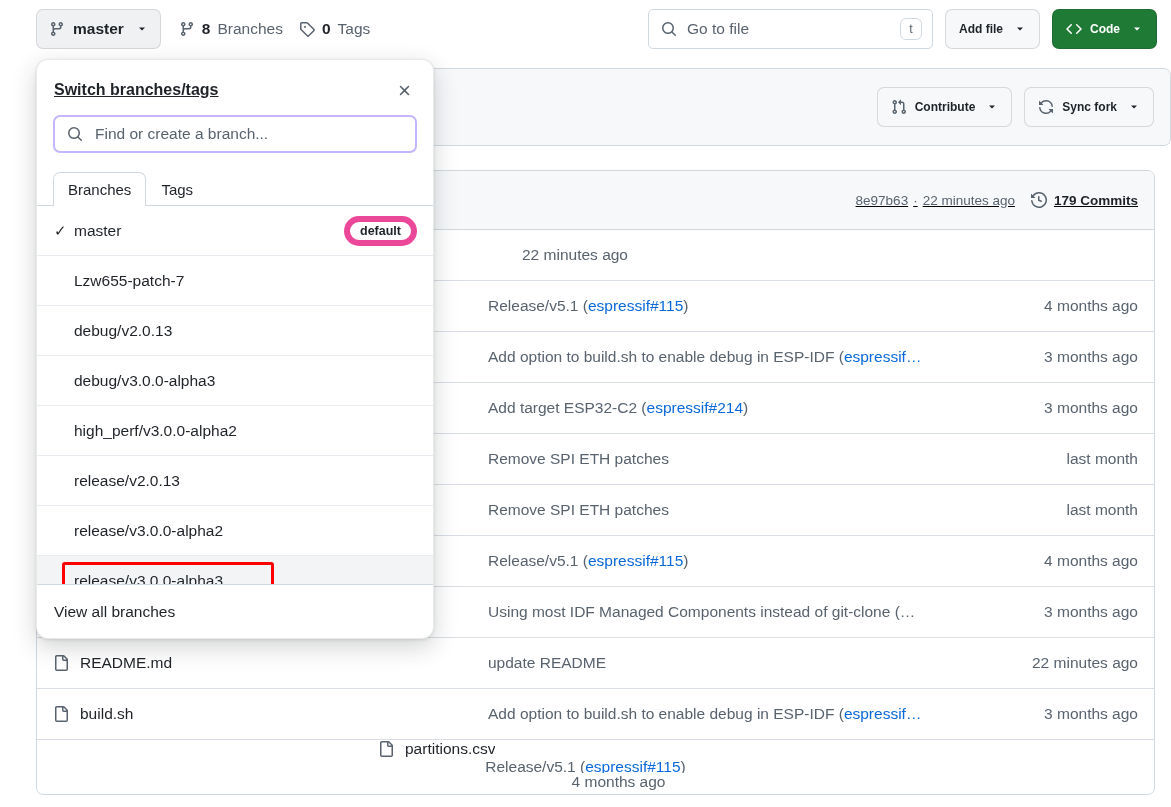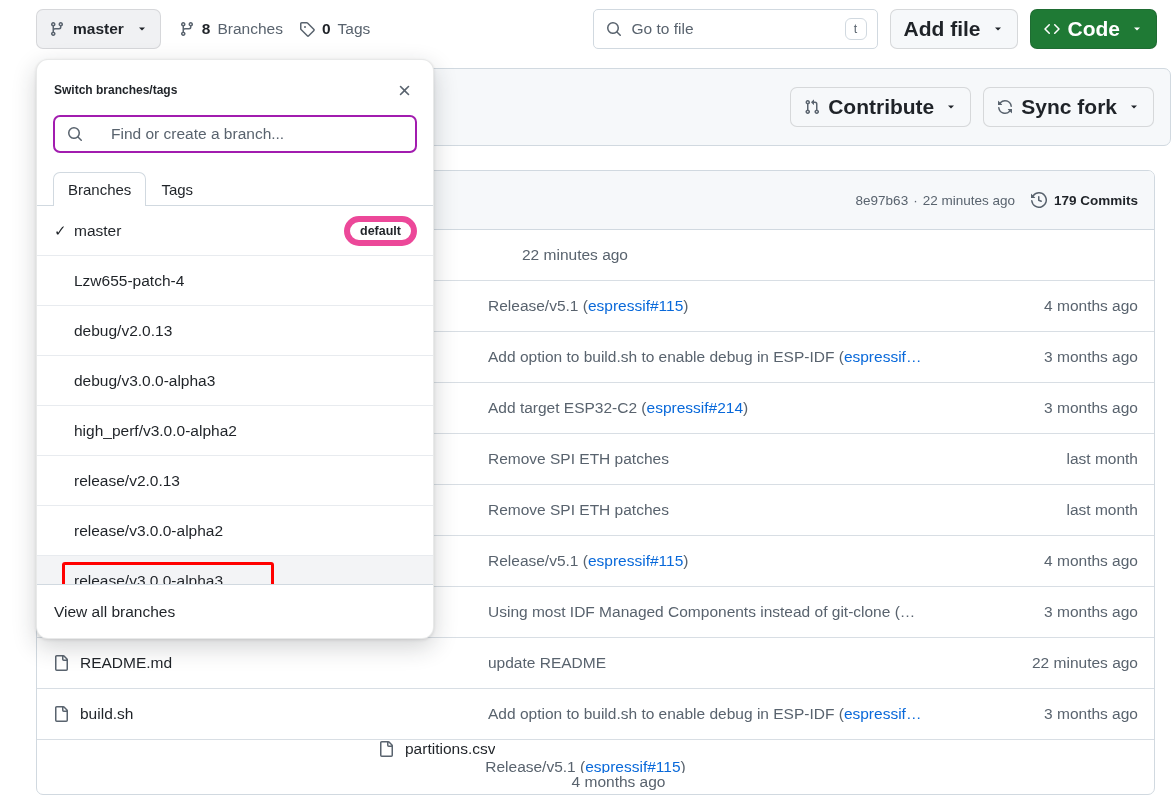--- a/index.html
+++ b/index.html
@@ -99,21 +99,21 @@
   }
   .btn {
     display: inline-flex;
     align-items: center;
     gap: 8px;
     height: 40px;
     padding: 0 13px;
     border: 1px solid rgba(31,35,40,0.15);
     border-radius: 7px;
     background: #f6f8fa;
-    font-size: 21px;
+    font-size: 12px;
     font-weight: bold;
     color: #1f2328;
     cursor: pointer;
     white-space: nowrap;
   }
   .btn.code {
     background: #1f7a35;
     border-color: rgba(31,35,40,0.15);
     color: #ffffff;
   }
@@ -159,20 +159,21 @@
     border-bottom: 1px solid #d1d9e0;
     display: flex;
     align-items: center;
     padding: 0 16px;
   }
   .commitbar .right {
     margin-left: auto;
     display: flex;
     align-items: center;
     gap: 16px;
+    text-decoration: underline;
   }
   .commit-meta {
     font-size: 13.5px;
     color: #59636e;
     display: flex;
     align-items: center;
     gap: 5px;
   }
   .commit-meta .sha { color: #59636e; }
   .commit-count {
@@ -239,39 +240,40 @@
     flex-direction: column;
     overflow: hidden;
     z-index: 50;
   }
   .dd-header {
     display: flex;
     align-items: center;
     padding: 17px 16px 12px 17px;
   }
   .dd-title {
-    font-size: 12px;
+    font-size: 16px;
     font-weight: bold;
     color: #1f2328;
+    text-decoration: underline;
   }
   .dd-close {
     margin-left: auto;
     width: 26px; height: 26px;
     display: flex; align-items: center; justify-content: center;
     color: #59636e;
     cursor: pointer;
     border-radius: 6px;
   }
   .dd-searchwrap { padding: 0 16px 14px 16px; }
   .dd-search {
     display: flex;
     align-items: center;
-    gap: 28px;
+    gap: 12px;
     height: 38px;
-    border: 2px solid #a21caf;
+    border: 2px solid #c4b5fd;
     border-radius: 7px;
     padding: 0 12px;
     background: #fff;
     cursor: text;
   }
   .dd-search .ph { font-size: 15.5px; color: #59636e; }
   .dd-tabs {
     display: flex;
     align-items: flex-end;
     padding: 0 16px;
@@ -594,21 +596,21 @@
       </div>
 
     <div class="dd-list" id="dd-list">
         <div class="dd-item">
           <span class="check">✓</span>
           <span class="txt">master</span>
           <span class="badge">default</span>
         </div>
         <div class="dd-item">
           <span class="check"></span>
-          <span class="txt">Lzw655-patch-4</span>
+          <span class="txt">Lzw655-patch-7</span>
         </div>
         <div class="dd-item">
           <span class="check"></span>
           <span class="txt">debug/v2.0.13</span>
         </div>
         <div class="dd-item">
           <span class="check"></span>
           <span class="txt">debug/v3.0.0-alpha3</span>
         </div>
         <div class="dd-item">

